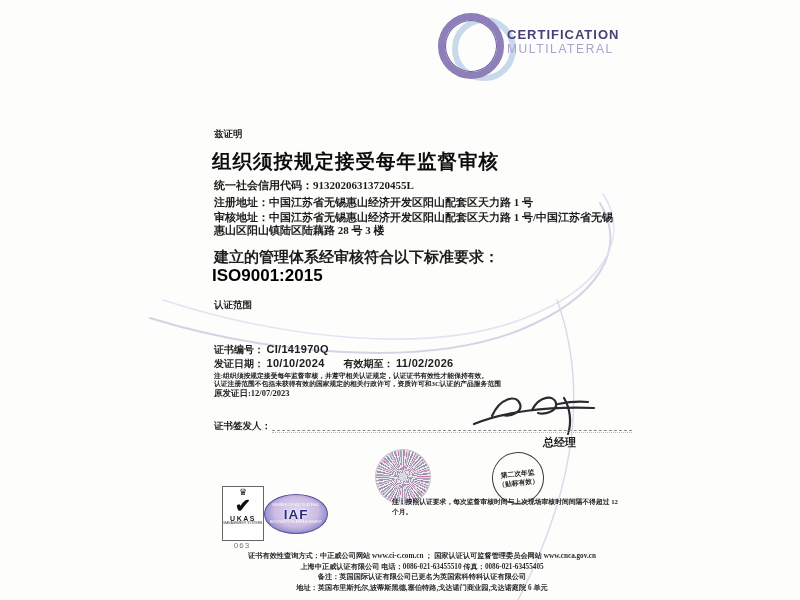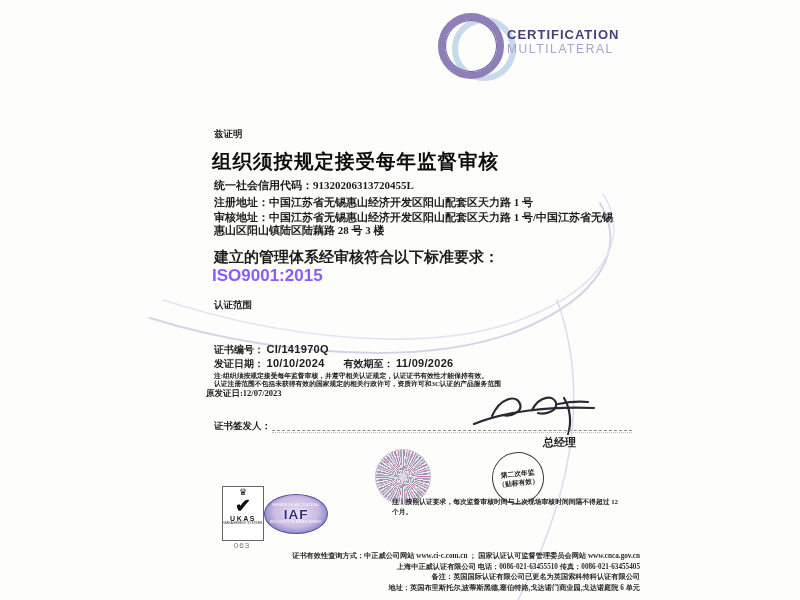--- a/index.html
+++ b/index.html
@@ -16,27 +16,27 @@
   .logo-line2{font-size:12px;letter-spacing:1.6px;color:#a9a1ce;}
   
   .swoosh{left:0;top:0;z-index:1;}
   
   .title{left:212px;top:86px;font-size:21px;font-weight:bold;letter-spacing:3px;color:#111;}
   .certify{left:214px;top:128px;font-size:9.5px;font-weight:600;}
   .company{left:212px;top:148px;font-size:19.5px;font-weight:bold;color:#0d0d0d;
            font-family:"Liberation Sans",sans-serif;letter-spacing:1px;}
   .info{left:214px;font-size:11px;font-weight:700;color:#1b1b1b;width:408px;line-height:13px;}
   .std-intro{left:214px;top:248px;font-size:15px;font-weight:700;}
-  .iso{left:212px;top:266px;font-size:17px;font-weight:bold;font-family:"Liberation Sans",sans-serif;color:#8b5cf6;}
+  .iso{left:212px;top:266px;font-size:17px;font-weight:bold;font-family:"Liberation Sans",sans-serif;color:#000000;}
   .scope-label{left:214px;top:299px;font-size:9.5px;font-weight:700;}
   .scope-text{left:212px;top:316px;font-size:9.5px;font-weight:800;width:420px;}
   .detail{left:214px;font-size:10px;font-weight:700;}
   .val{font-family:"Liberation Sans",sans-serif;font-size:11px;font-weight:bold;letter-spacing:.3px;}
   .tiny{left:214px;font-size:6.8px;font-weight:700;color:#222;line-height:8.5px;}
-  .orig{left:206px;top:388px;font-size:8.5px;font-weight:700;}
+  .orig{left:214px;top:388px;font-size:8.5px;font-weight:700;}
   
   .sig{left:468px;top:388px;}
   .sign-label{left:214px;top:420px;font-size:9.5px;font-weight:700;}
   .sign-line{left:272px;top:430px;width:360px;border-top:1px dashed #8a8a8a;height:0;}
   .sign-line2{left:272px;top:432px;width:360px;border-top:1px dotted #bbb;height:0;}
   .signer-title{left:543px;top:435px;font-size:11px;font-weight:700;}
   
   .starburst{left:376px;top:450px;width:54px;height:54px;border-radius:50%;
      background:
        radial-gradient(circle at 50% 50%, rgba(220,218,228,.9) 0 10%, rgba(0,0,0,0) 11% 100%),
@@ -56,21 +56,21 @@
   .ukas-sub{font-size:3.2px;text-align:center;line-height:3.6px;font-family:"Liberation Sans",sans-serif;color:#333;}
   .ukas-num{left:222px;top:541px;width:40px;text-align:center;font-size:8px;color:#777;
             font-family:"Liberation Sans",sans-serif;letter-spacing:1px;}
   .iaf{left:264px;top:494px;width:62px;height:38px;border-radius:50%;border:1px solid #5550a0;
        background:radial-gradient(ellipse at 50% 45%,#e4daf0 0%,#cbbce2 50%,#938ac9 74%,#6a63b0 100%);
        display:flex;flex-direction:column;align-items:center;justify-content:center;}
   .iaf-arc{font-size:3px;color:#fdfdfd;line-height:3.4px;font-family:"Liberation Sans",sans-serif;letter-spacing:.3px;}
   .iaf-name{font-size:13.5px;font-weight:bold;color:#2b2b85;font-family:"Liberation Sans",sans-serif;
             letter-spacing:1px;text-shadow:0 0 2px #ffffff,0 0 2px #ffffff;line-height:13px;}
   
-  .footer{left:204px;top:551px;width:436px;text-align:right;font-size:7.2px;font-weight:700;
+  .footer{left:204px;top:551px;width:436px;text-align:center;font-size:7.2px;font-weight:700;
           color:#2a2a2a;line-height:10.5px;}
 </style>
 </head>
 <body>
 
 <div class="page">
 
   <svg class="abs swoosh" width="800" height="600">
     <g fill="none" stroke-linecap="round">
       <path d="M150 318 C 260 352, 420 370, 520 330 C 598 298, 628 250, 600 203" stroke="#d8d2e7" stroke-width="2"></path>
@@ -100,21 +100,21 @@
 
   <div class="abs z detail" style="top:343px">
     <span>证书编号：</span>
     <span class="val">CI/141970Q</span>
   </div>
   <div class="abs z detail" style="top:357px">
     <span>发证日期：</span>
     <span class="val">10/10/2024</span>
     <span style="display:inline-block;width:14px"></span>
     <span>有效期至：</span>
-    <span class="val">11/09/2026</span>
+    <span class="val">11/02/2026</span>
   </div>
   <div class="abs z tiny" style="top:372px">注:组织须按规定接受每年监督审核，并遵守相关认证规定，认证证书有效性才能保持有效。</div>
   <div class="abs z tiny" style="top:380px">认证注册范围不包括未获得有效的国家规定的相关行政许可，资质许可和3C认证的产品服务范围</div>
   <div class="abs z orig">原发证日:12/07/2023</div>
 
   <svg class="abs z sig" width="135" height="48" viewBox="0 0 135 48">
     <g fill="none" stroke="#2a2a33" stroke-width="2.2" stroke-linecap="round">
       <path d="M6 36 C 34 24, 80 18, 126 20"></path>
       <path d="M24 28 C 32 10, 48 6, 52 16 C 55 24, 42 29, 35 27"></path>
       <path d="M64 22 C 72 7, 86 7, 88 15 C 90 23, 77 27, 70 25"></path>

